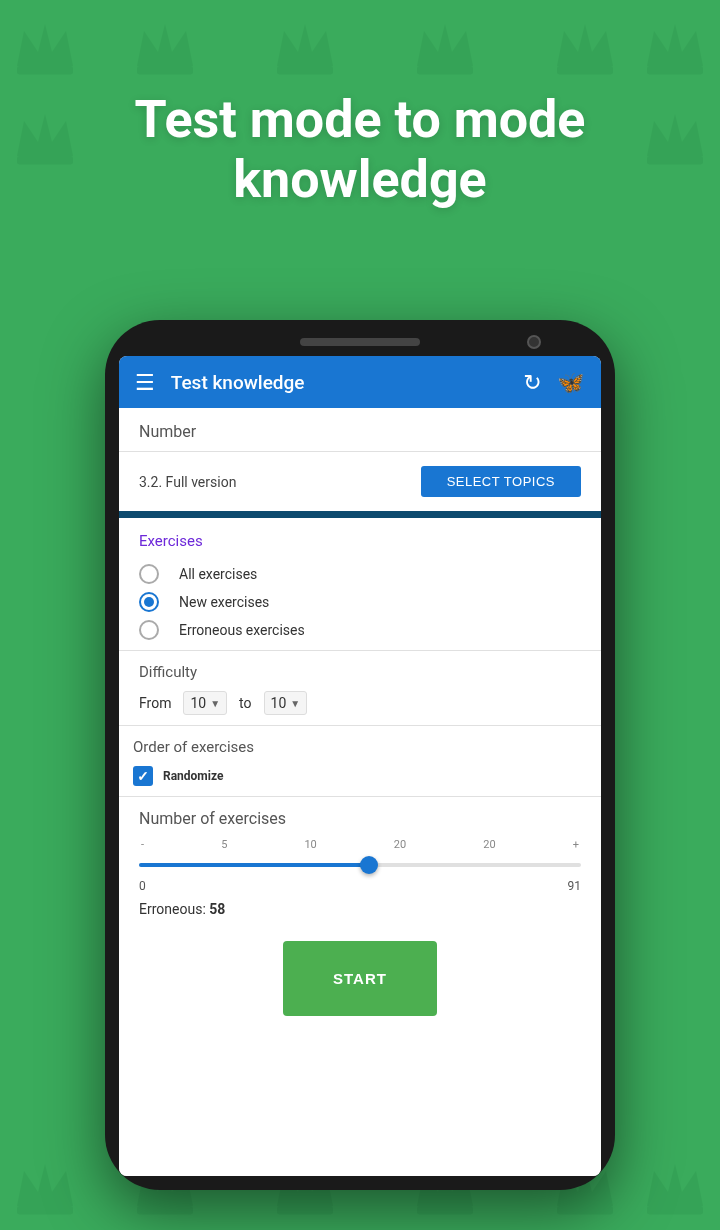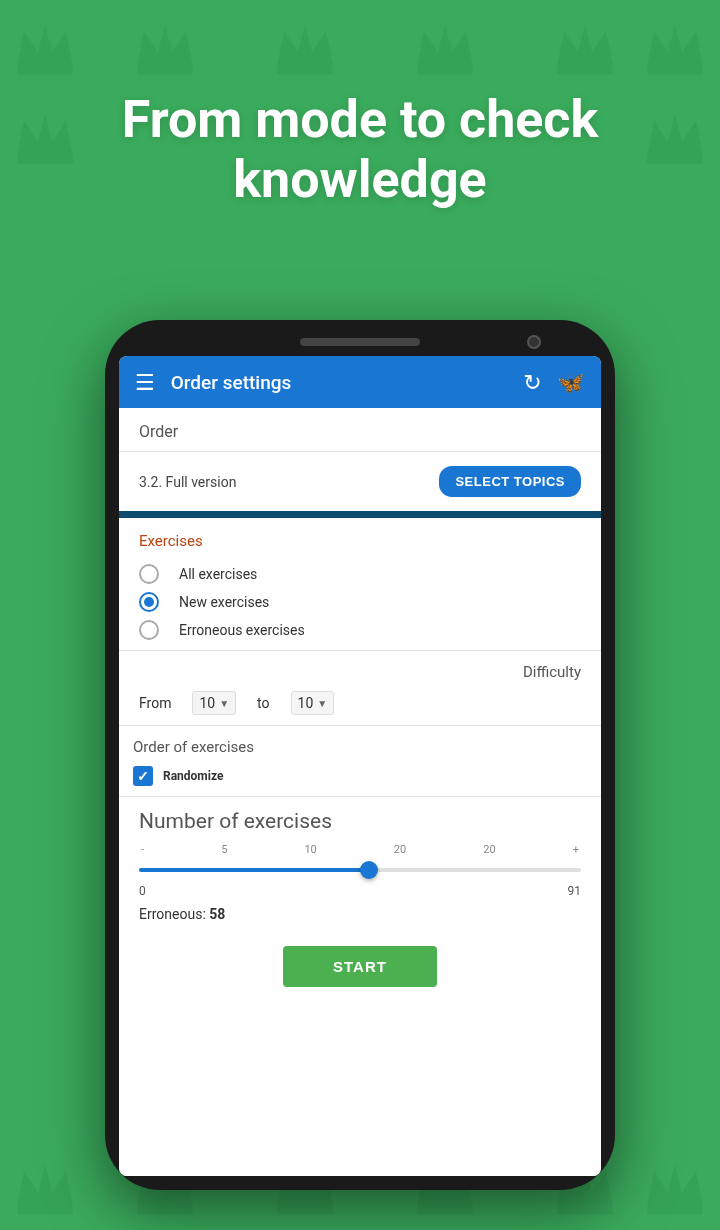--- a/index.html
+++ b/index.html
@@ -151,37 +151,37 @@
 
     .topics-version {
       font-size: 14px;
       color: #444;
     }
 
     .select-topics-btn {
       background: #1976d2;
       color: white;
       border: none;
-      padding: 8px 16px;
+      padding: 8px 26px;
       font-size: 13px;
-      font-weight: 700;
-      border-radius: 13px;
+      font-weight: 400;
+      border-radius: 3px;
       cursor: pointer;
       letter-spacing: 0.5px;
     }
 
     
     .exercises-section {
       padding: 14px 20px 6px;
       border-bottom: 1px solid #e0e0e0;
     }
 
     .exercises-title {
       font-size: 15px;
-      color: #c2410c;
+      color: #6d28d9;
       margin-bottom: 10px;
     }
 
     .radio-row {
       display: flex;
       align-items: center;
       gap: 20px;
       padding: 4px 0;
     }
 
@@ -209,33 +209,32 @@
 
     .radio-label {
       font-size: 14px;
       color: #333;
     }
 
     
     .difficulty-section {
       padding: 12px 20px 10px;
       border-bottom: 1px solid #e0e0e0;
-      text-align: right;
     }
 
     .difficulty-title {
       font-size: 15px;
       color: #555;
       margin-bottom: 10px;
     }
 
     .difficulty-row {
       display: flex;
       align-items: center;
-      gap: 21px;
+      gap: 12px;
     }
 
     .difficulty-label {
       font-size: 14px;
       color: #333;
     }
 
     .difficulty-select {
       display: flex;
       align-items: center;
@@ -293,21 +292,21 @@
       color: #333;
       font-weight: bold;
     }
 
     
     .number-section {
       padding: 12px 20px 14px;
     }
 
     .number-title {
-      font-size: 21px;
+      font-size: 16px;
       color: #555;
       margin-bottom: 10px;
     }
 
     .slider-labels {
       display: flex;
       justify-content: space-between;
       font-size: 11px;
       color: #888;
       margin-bottom: 4px;
@@ -375,21 +374,21 @@
       padding: 10px 20px 16px;
       display: flex;
       justify-content: center;
       background: white;
     }
 
     .start-btn {
       background: #4caf50;
       color: white;
       border: none;
-      padding: 12px 50px;
+      padding: 29px 50px;
       font-size: 15px;
       font-weight: 600;
       border-radius: 4px;
       cursor: pointer;
       letter-spacing: 1px;
     }
   </style>
 </head>
 <body>
 
@@ -448,41 +447,41 @@
   <svg style="position:absolute;bottom:10px;left:550px;opacity:0.15;width:70px;height:70px;" viewBox="0 0 100 100" fill="#1e7a3c">
     <polygon points="10,80 20,30 40,60 50,20 60,60 80,30 90,80"></polygon>
     <rect x="10" y="80" width="80" height="12" rx="3"></rect>
   </svg>
   <svg style="position:absolute;bottom:10px;left:640px;opacity:0.15;width:70px;height:70px;" viewBox="0 0 100 100" fill="#1e7a3c">
     <polygon points="10,80 20,30 40,60 50,20 60,60 80,30 90,80"></polygon>
     <rect x="10" y="80" width="80" height="12" rx="3"></rect>
   </svg>
 </div>
 
-<div class="hero-text">From mode to check knowledge</div>
+<div class="hero-text">Test mode to mode knowledge</div>
 
 <div class="phone-frame">
   <div class="phone-top">
     <div class="phone-speaker"></div>
     <div class="phone-camera"></div>
   </div>
 
   <div class="phone-screen">
 
     <div class="app-bar">
       <span class="app-bar-icon">☰</span>
-      <span class="app-bar-title">Order settings</span>
+      <span class="app-bar-title">Test knowledge</span>
       <span class="app-bar-icon">↻</span>
       <span class="app-bar-icon">🦋</span>
     </div>
 
     <div class="content">
 
       <div class="section">
-        <div class="section-title">Order</div>
+        <div class="section-title">Number</div>
       </div>
       <div class="divider"></div>
       <div class="topics-row">
         <span class="topics-version">3.2. Full version</span>
         <button class="select-topics-btn">SELECT TOPICS</button>
       </div>
 
       <div class="exercises-section">
         <div class="exercises-title">Exercises</div>
         <div class="radio-row">

